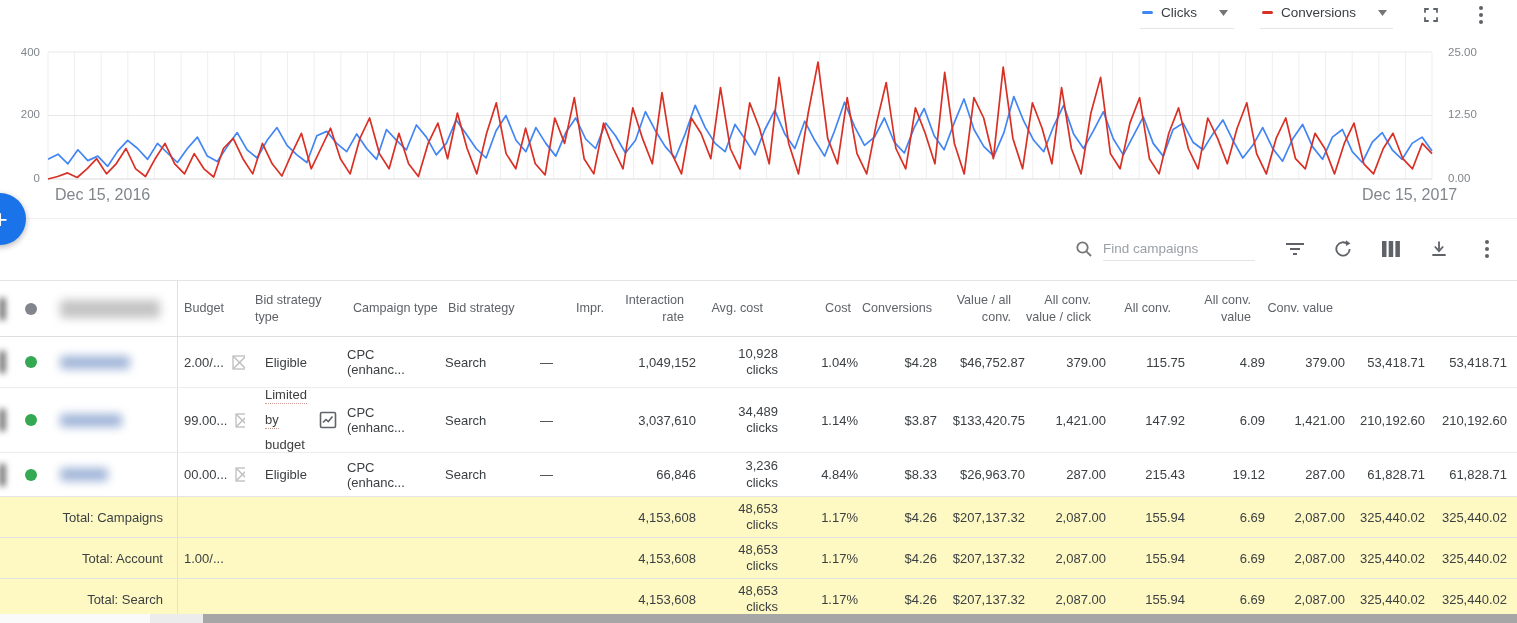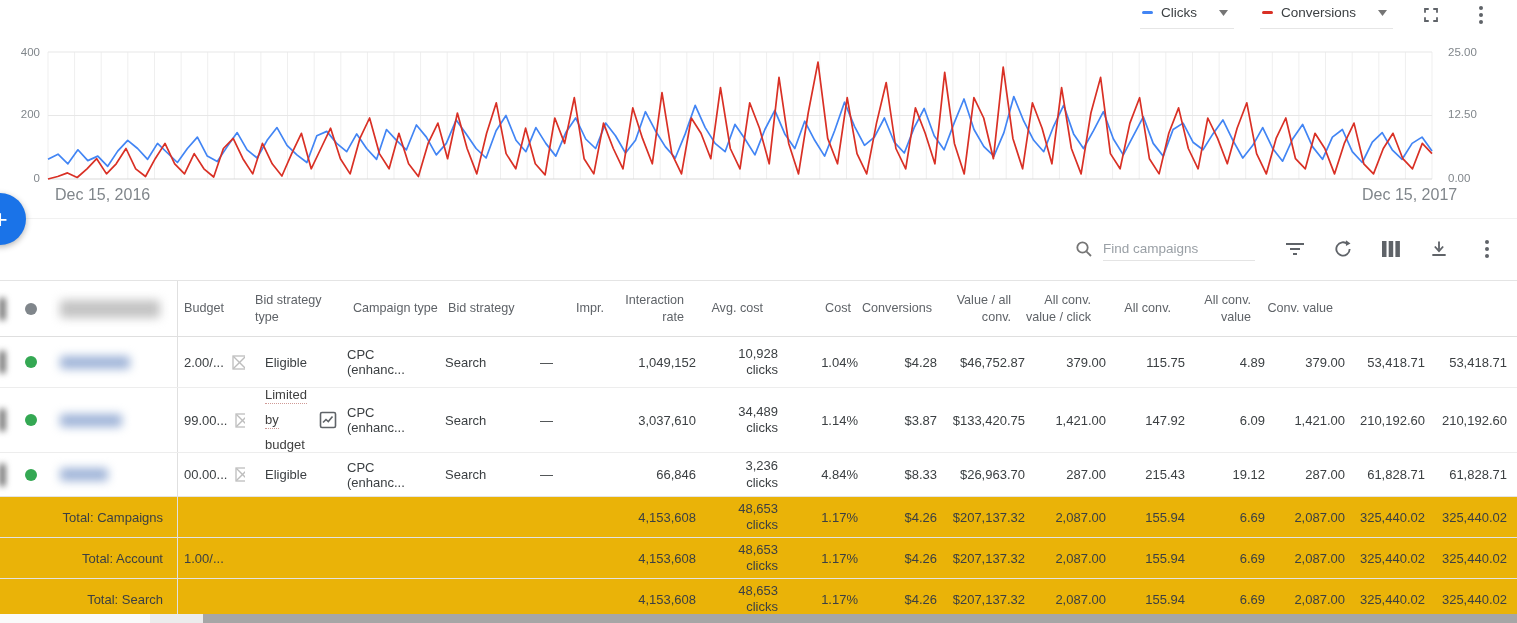--- a/index.html
+++ b/index.html
@@ -29,21 +29,21 @@
   .search-wrap{display:flex;align-items:center;gap:10px;margin-right:4px;}
   .search-wrap input{border:none;outline:none;border-bottom:1px solid #e4e4e4;width:152px;font-size:13.5px;padding:4px 0;font-family:inherit;color:#3c4043;}
   .search-wrap input::placeholder{color:#9aa0a6;}
   
   .table{position:absolute;left:0;top:280px;width:1517px;}
   .trow{display:flex;align-items:stretch;}
   .thead{height:55px;border-top:1px solid #e4e4e4;border-bottom:1px solid #dfdfdf;}
   .r0{height:50px;border-bottom:1px solid #ededed;}
   .r1{height:64px;border-bottom:1px solid #ededed;}
   .r2{height:43px;border-bottom:1px solid #e4e4e4;}
-  .total{height:40px;background:#eab308;border-bottom:1px solid #e2e2e2;}
+  .total{height:40px;background:#fef9c3;border-bottom:1px solid #e2e2e2;}
   .c{display:flex;align-items:center;box-sizing:border-box;font-size:13px;color:#3c4043;overflow:hidden;}
   .c.h{font-size:12.6px;color:#5f6368;line-height:1.3;}
   .ar{justify-content:flex-end;text-align:right;padding-right:6px;}
   .al{justify-content:flex-start;text-align:left;}
   .col-budget{border-left:1px solid #e0e0e0;padding-left:6px;}
   .col-status{padding-left:20px;}
   .col-bstype{padding-left:10px;padding-right:6px;}
   .col-ctype{padding-left:8px;}
   .col-bstrat{padding-left:8px;}
   .col-convval{padding-right:10px;}

